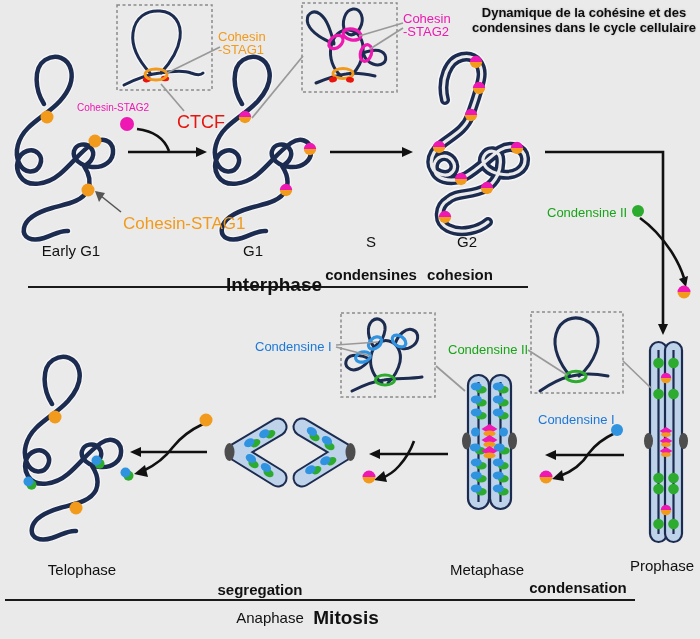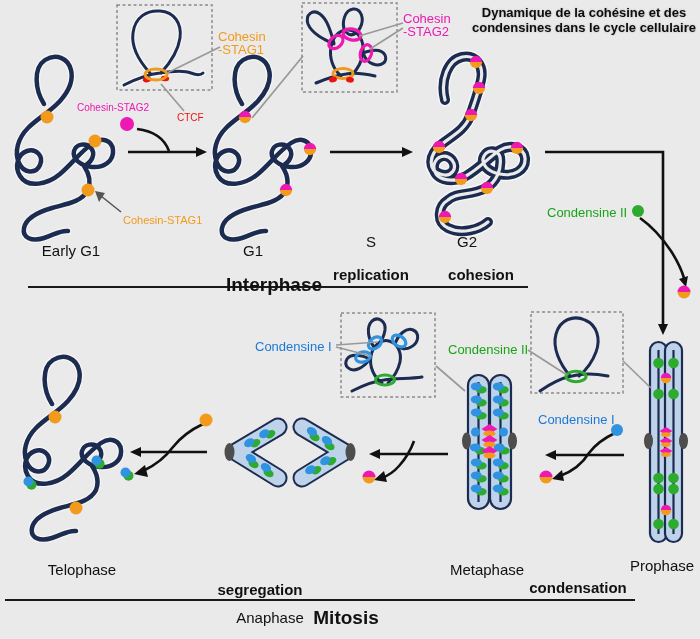--- a/index.html
+++ b/index.html
@@ -285,37 +285,37 @@
 <div class="title-block">
   <div>Dynamique de la cohésine et des</div>
   <div>condensines dans le cycle cellulaire</div>
 </div>
 
 <div class="lbl mol" style="left:77px;top:102px;color:var(--c-magenta);font-size:10px;">Cohesin-STAG2</div>
 <div class="lbl mol" style="left:218px;top:30px;color:var(--c-orange);line-height:13px;">
   <div>Cohesin</div>
   <div>-STAG1</div>
 </div>
-<div class="lbl mol" style="left:177px;top:112px;color:var(--c-red);font-size:10px;">CTCF</div>
+<div class="lbl mol" style="left:177px;top:112px;color:var(--c-red);font-size:18px;">CTCF</div>
 <div class="lbl mol" style="left:403px;top:12px;color:var(--c-magenta);line-height:13px;">
   <div>Cohesin</div>
   <div>-STAG2</div>
 </div>
-<div class="lbl mol" style="left:123px;top:214px;color:var(--c-orange);font-size:11px;">Cohesin-STAG1</div>
+<div class="lbl mol" style="left:123px;top:214px;color:var(--c-orange);font-size:17px;">Cohesin-STAG1</div>
 <div class="lbl mol" style="left:547px;top:205px;color:var(--c-green_text);">Condensine II</div>
 <div class="lbl mol" style="left:255px;top:339px;color:var(--c-blue_text);">Condensine I</div>
 <div class="lbl mol" style="left:448px;top:342px;color:var(--c-green_text);">Condensine II</div>
 <div class="lbl mol" style="left:538px;top:412px;color:var(--c-blue_text);">Condensine I</div>
 
 <div class="lbl stage ctr" style="left:71px;top:242px;">Early G1</div>
 <div class="lbl stage ctr" style="left:253px;top:242px;">G1</div>
 <div class="lbl stage ctr" style="left:371px;top:233px;">S</div>
 <div class="lbl stage ctr" style="left:467px;top:233px;">G2</div>
-<div class="lbl sub ctr" style="left:371px;top:266px;">replication</div>
-<div class="lbl sub ctr" style="left:460px;top:266px;margin-left:21px;">cohesion</div>
+<div class="lbl sub ctr" style="left:371px;top:266px;">condensines</div>
+<div class="lbl sub ctr" style="left:460px;top:266px;">cohesion</div>
 <div class="lbl group-title ctr" style="left:274px;top:274px;">Interphase</div>
 
 <div class="lbl stage ctr" style="left:82px;top:561px;">Telophase</div>
 <div class="lbl stage ctr" style="left:270px;top:561px;margin-top:48px;">Anaphase</div>
 <div class="lbl sub ctr" style="left:260px;top:581px;">segregation</div>
 <div class="lbl stage ctr" style="left:487px;top:561px;">Metaphase</div>
 <div class="lbl stage ctr" style="left:662px;top:557px;">Prophase</div>
 <div class="lbl sub ctr" style="left:578px;top:579px;">condensation</div>
 <div class="lbl group-title ctr" style="left:346px;top:607px;">Mitosis</div>
 </div>

